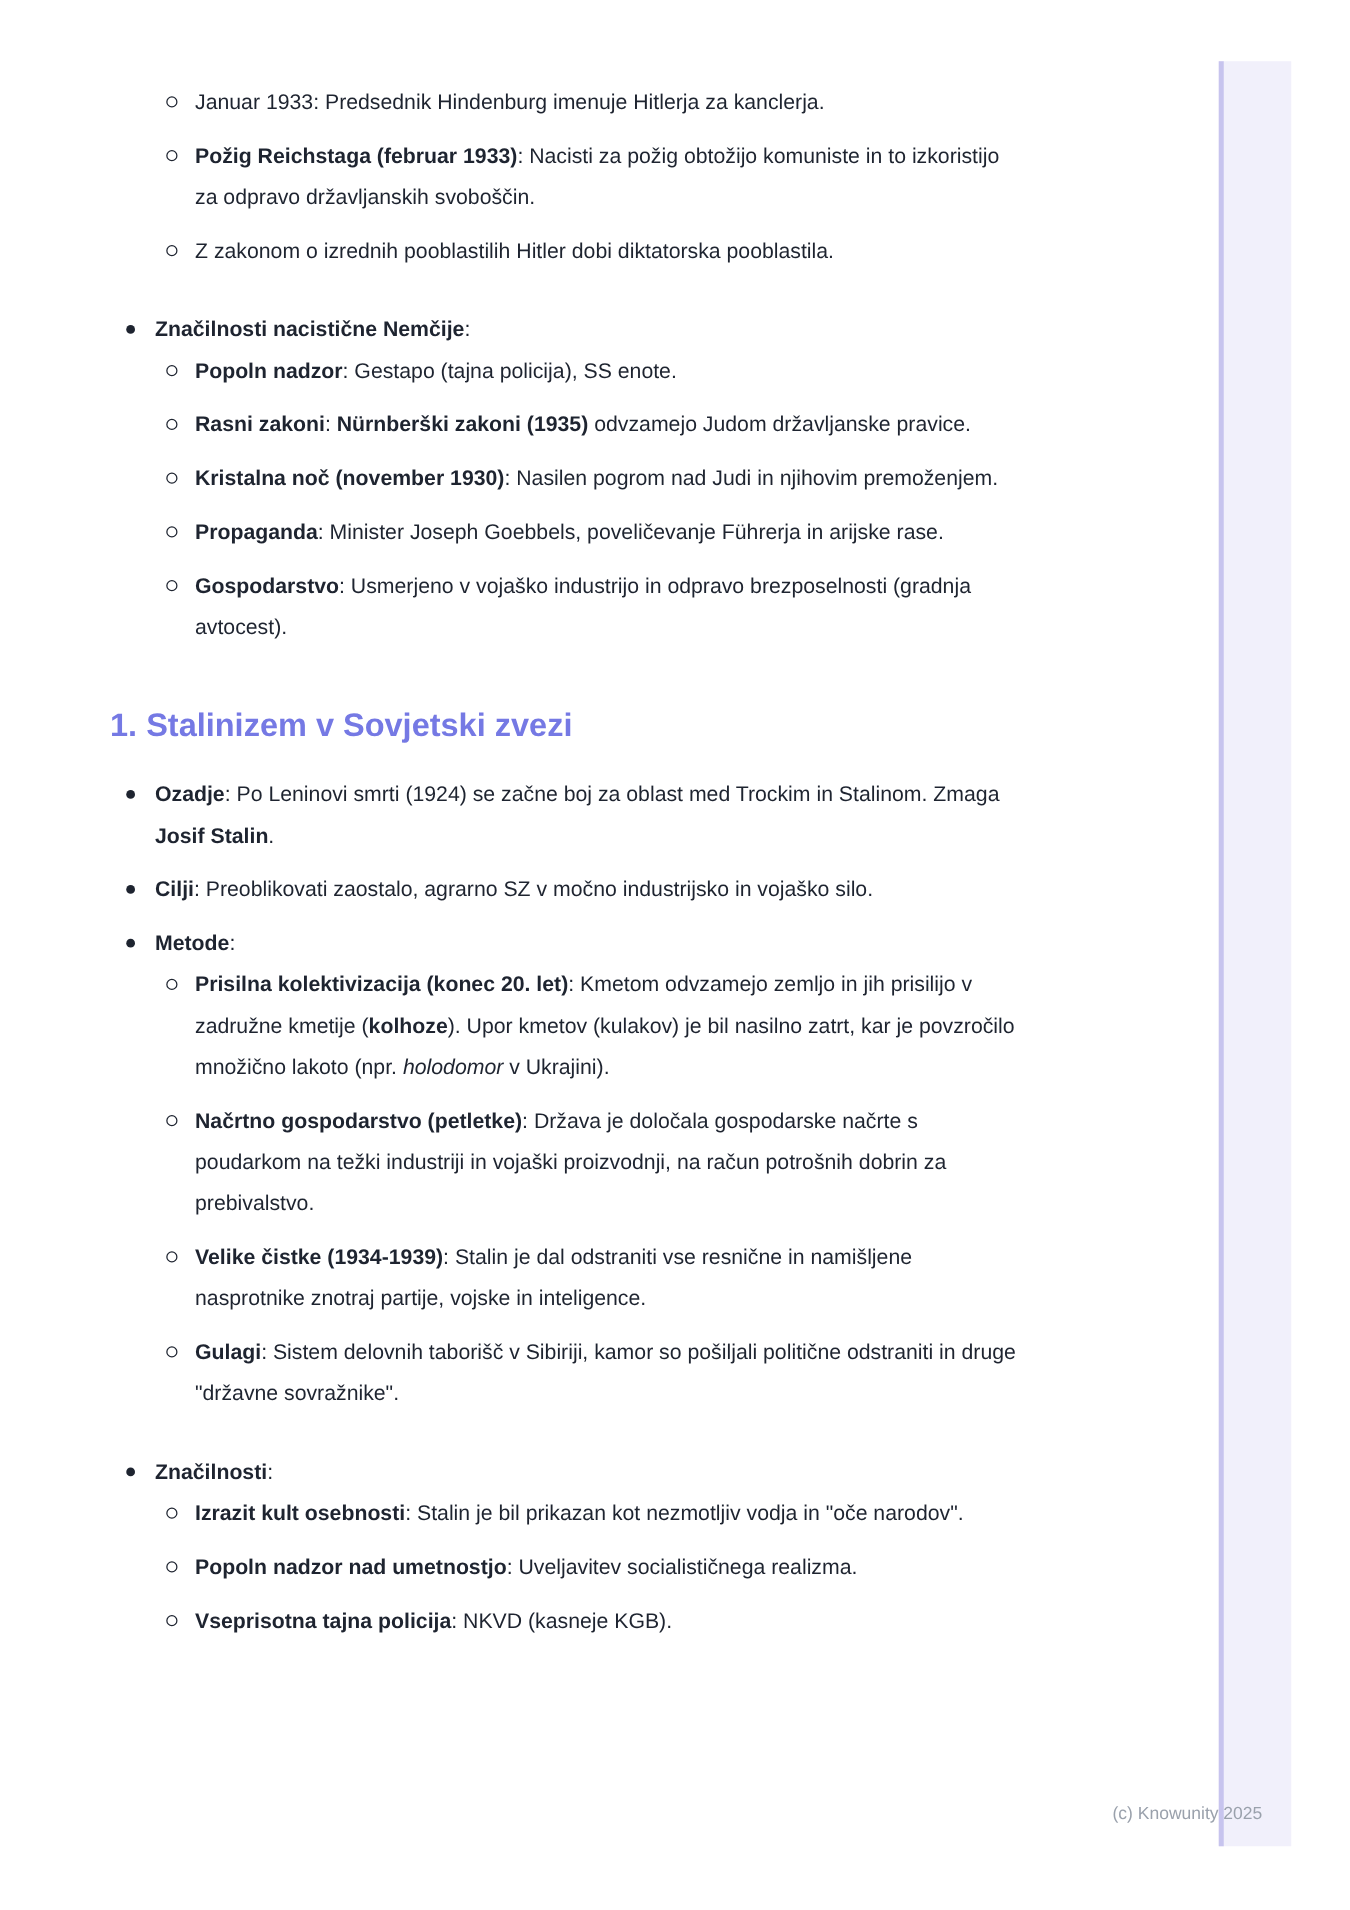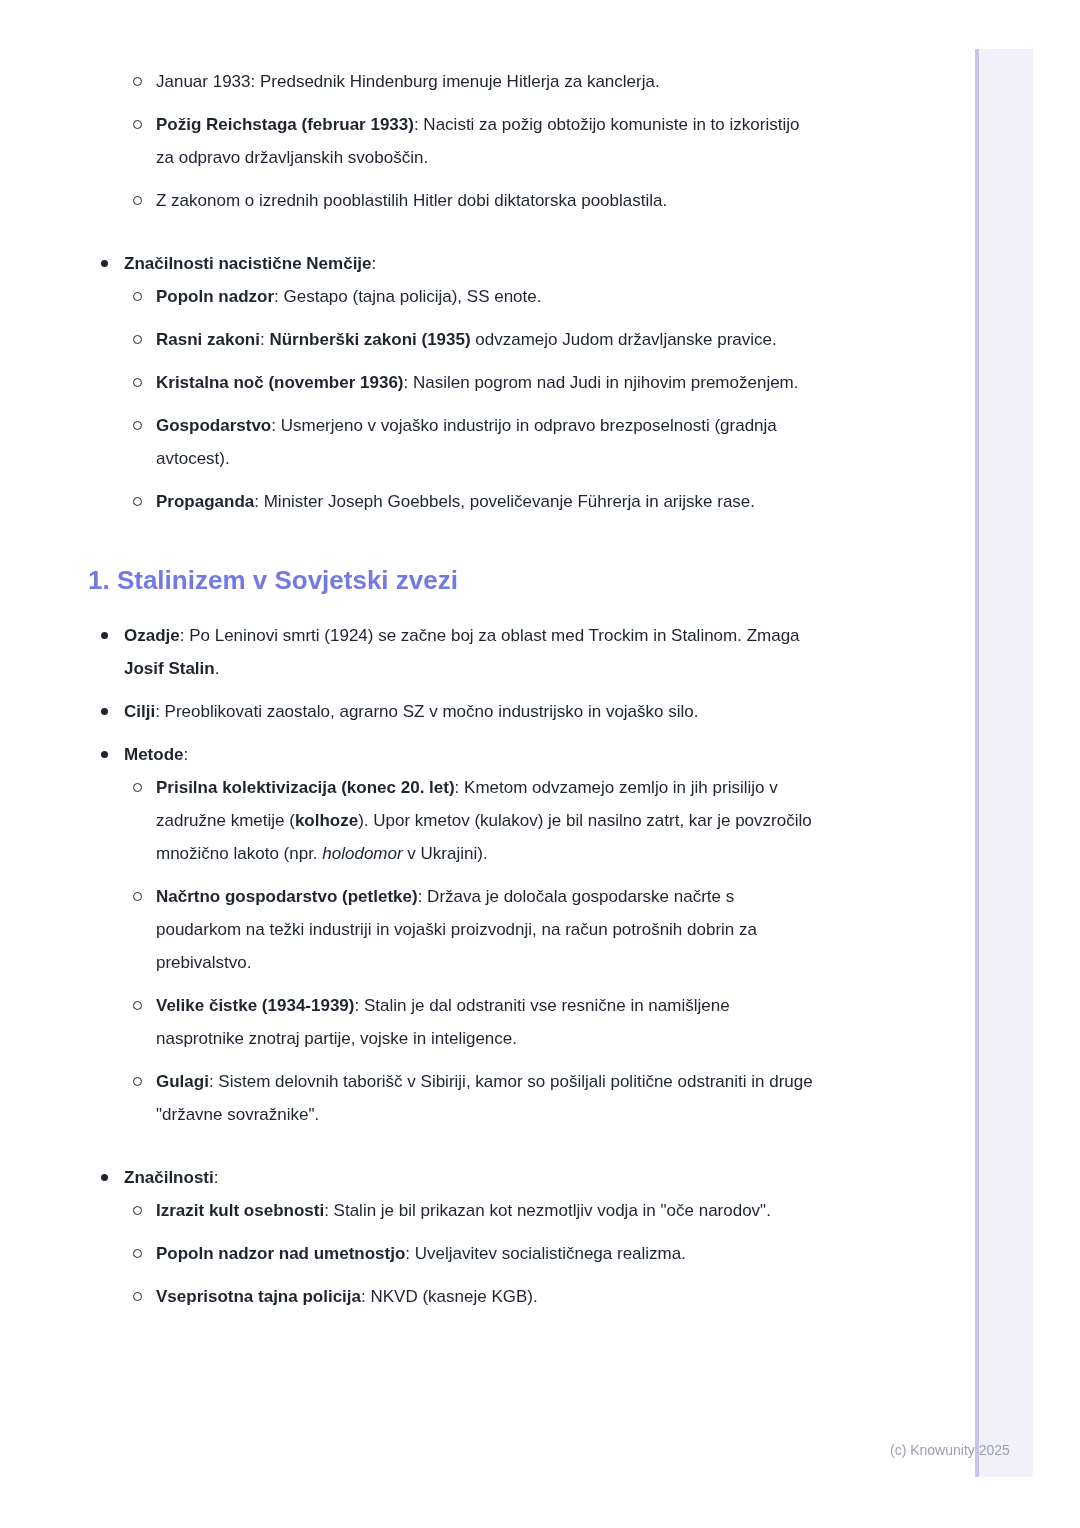--- a/index.html
+++ b/index.html
@@ -68,23 +68,23 @@
 <main id="content">
     <ul class="l2 root">
       <li><span class="m2"></span><span><span class="">Januar 1933: Predsednik Hindenburg imenuje Hitlerja za kanclerja.</span></span></li>
       <li><span class="m2"></span><span><span class="b">Požig Reichstaga (februar 1933)</span><span class="">: Nacisti za požig obtožijo komuniste in to izkoristijo za odpravo državljanskih svoboščin.</span></span></li>
       <li><span class="m2"></span><span><span class="">Z zakonom o izrednih pooblastilih Hitler dobi diktatorska pooblastila.</span></span></li>
     </ul>
     <ul class="l1">
       <li><span class="m1"></span><span><span class="b">Značilnosti nacistične Nemčije</span><span class="">:</span></span><ul class="l2">
           <li><span class="m2"></span><span><span class="b">Popoln nadzor</span><span class="">: Gestapo (tajna policija), SS enote.</span></span></li>
           <li><span class="m2"></span><span><span class="b">Rasni zakoni</span><span class="">: </span><span class="b">Nürnberški zakoni (1935)</span><span class=""> odvzamejo Judom državljanske pravice.</span></span></li>
-          <li><span class="m2"></span><span><span class="b">Kristalna noč (november 1936)</span><span class="">: Nasilen pogrom nad Judi in njihovim premoženjem.</span></span></li>
+          <li><span class="m2"></span><span><span class="b">Kristalna noč (november 1930)</span><span class="">: Nasilen pogrom nad Judi in njihovim premoženjem.</span></span></li>
+          <li><span class="m2"></span><span><span class="b">Propaganda</span><span class="">: Minister Joseph Goebbels, poveličevanje Führerja in arijske rase.</span></span></li>
           <li><span class="m2"></span><span><span class="b">Gospodarstvo</span><span class="">: Usmerjeno v vojaško industrijo in odpravo brezposelnosti (gradnja avtocest).</span></span></li>
-          <li><span class="m2"></span><span><span class="b">Propaganda</span><span class="">: Minister Joseph Goebbels, poveličevanje Führerja in arijske rase.</span></span></li>
         </ul></li>
     </ul>
     <h2 class="doc-heading">1. Stalinizem v Sovjetski zvezi</h2>
     <ul class="l1">
       <li><span class="m1"></span><span><span class="b">Ozadje</span><span class="">: Po Leninovi smrti (1924) se začne boj za oblast med Trockim in Stalinom. Zmaga </span><span class="b">Josif Stalin</span><span class="">.</span></span></li>
       <li><span class="m1"></span><span><span class="b">Cilji</span><span class="">: Preoblikovati zaostalo, agrarno SZ v močno industrijsko in vojaško silo.</span></span></li>
       <li><span class="m1"></span><span><span class="b">Metode</span><span class="">:</span></span><ul class="l2">
           <li><span class="m2"></span><span><span class="b">Prisilna kolektivizacija (konec 20. let)</span><span class="">: Kmetom odvzamejo zemljo in jih prisilijo v zadružne kmetije (</span><span class="b">kolhoze</span><span class="">). Upor kmetov (kulakov) je bil nasilno zatrt, kar je povzročilo množično lakoto (npr. </span><span class=" i">holodomor</span><span class=""> v Ukrajini).</span></span></li>
           <li><span class="m2"></span><span><span class="b">Načrtno gospodarstvo (petletke)</span><span class="">: Država je določala gospodarske načrte s poudarkom na težki industriji in vojaški proizvodnji, na račun potrošnih dobrin za prebivalstvo.</span></span></li>
           <li><span class="m2"></span><span><span class="b">Velike čistke (1934-1939)</span><span class="">: Stalin je dal odstraniti vse resnične in namišljene nasprotnike znotraj partije, vojske in inteligence.</span></span></li>

